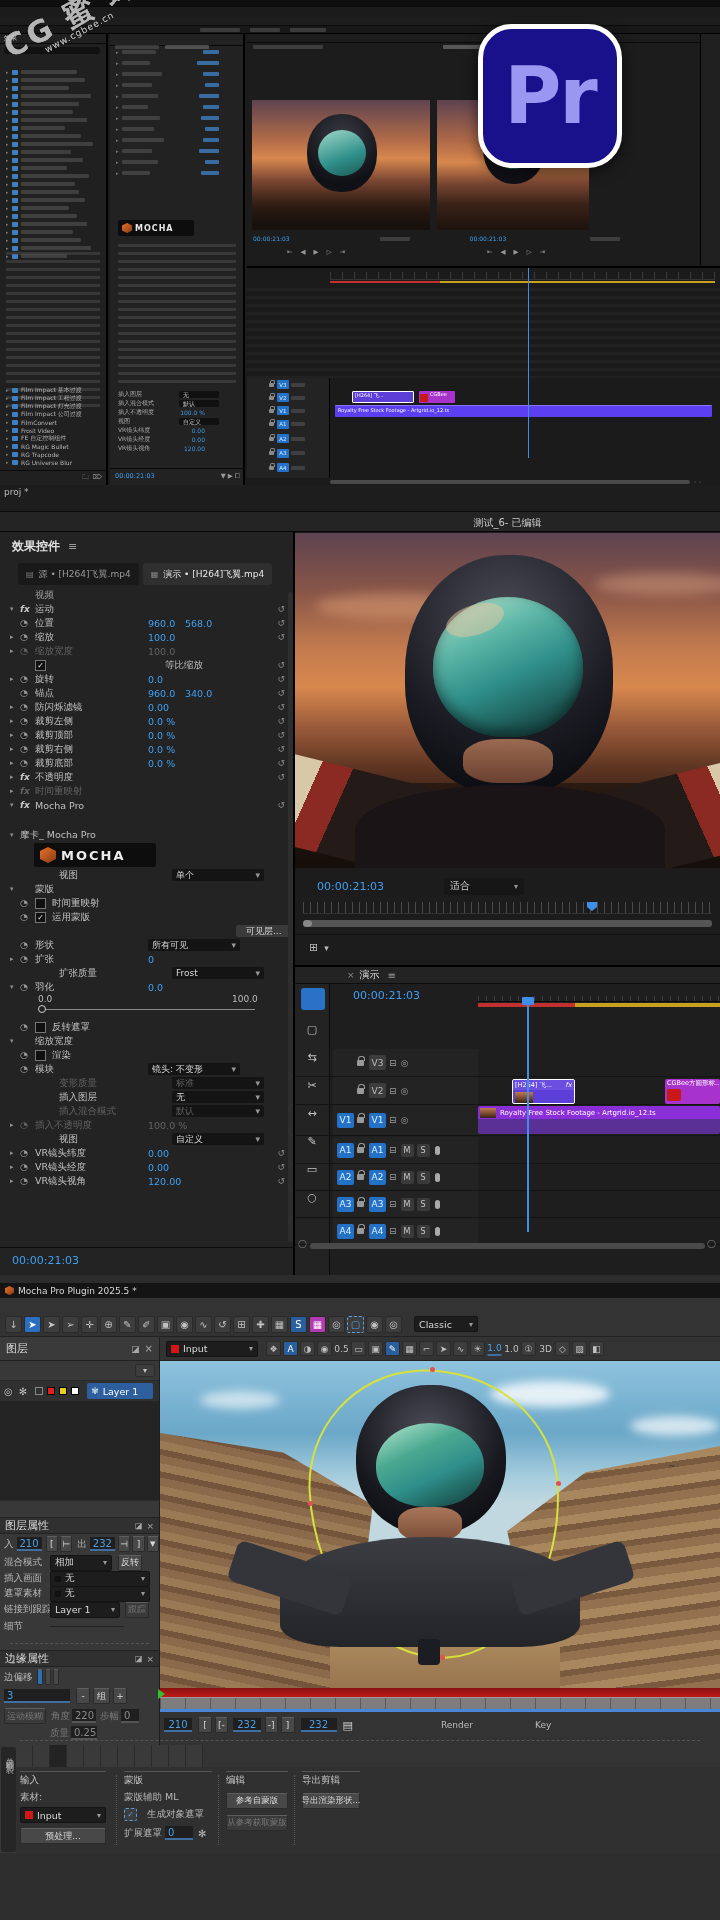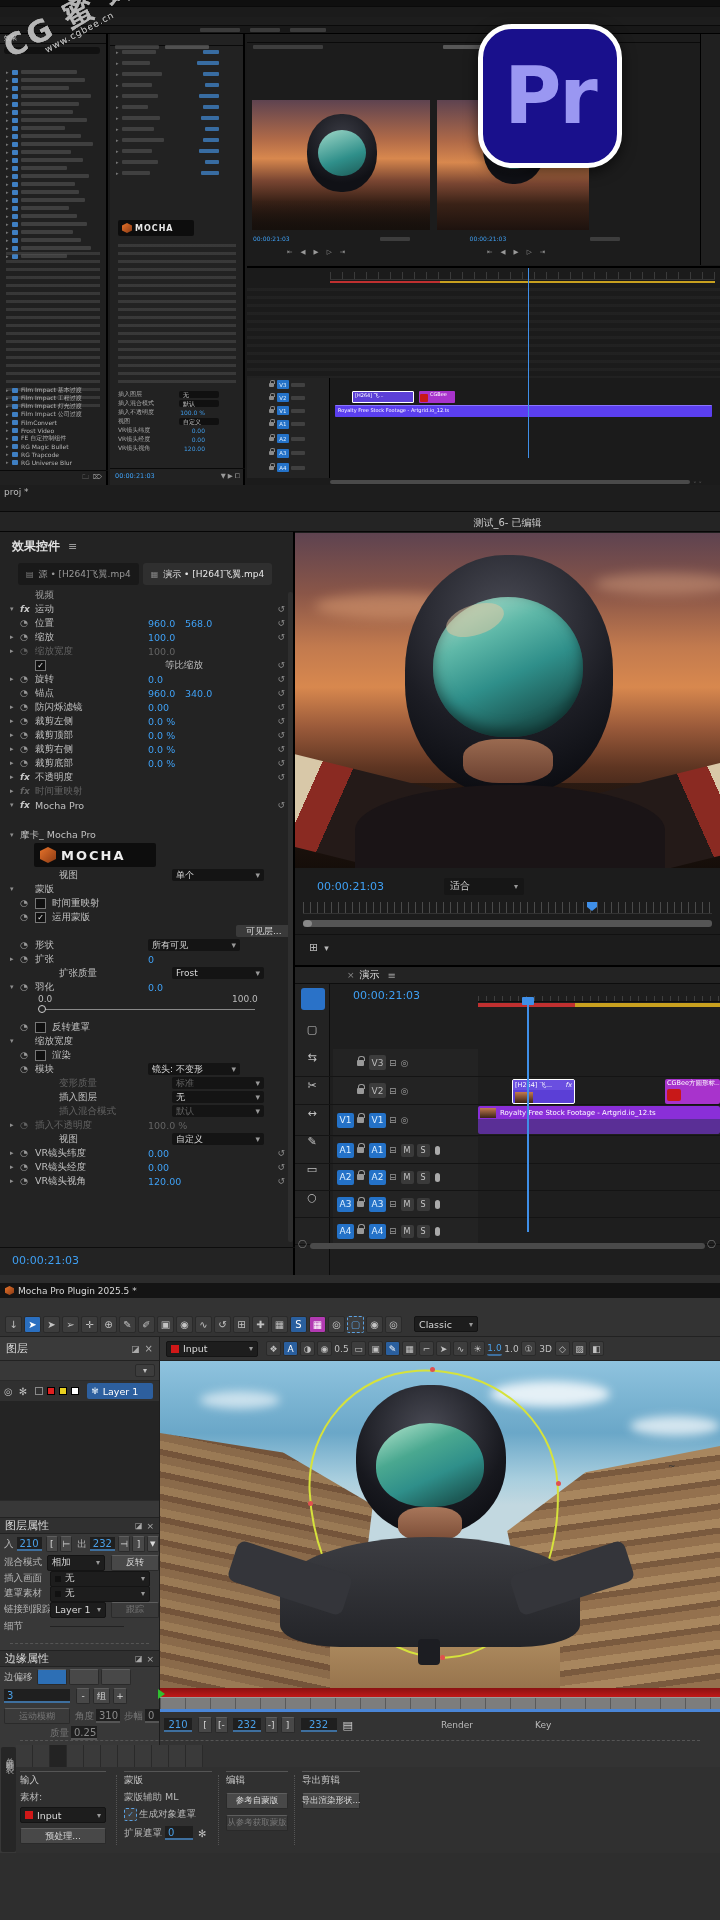--- a/index.html
+++ b/index.html
@@ -73,21 +73,21 @@
 .mtxt{font-size:11px;color:#c9c9c9;white-space:nowrap}
 .micon{width:17px;height:17px;background:#3d3d3d;border:1px solid #2a2a2a;border-radius:2px;color:#c2c2c2;font-size:10px;display:flex;align-items:center;justify-content:center;margin-right:2px}
 .micon.tsel{background:#2a6fc0;color:#fff}
 .micon.cblue{background:#2a5f9e;color:#fff}
 .micon.cmag{background:#b23ab2;color:#fff}
 .micon.cdash{border:1px dashed #5aa0e0;color:#5aa0e0}
 .micon.tnum{background:none;border:none;color:#c2c2c2;font-size:9px;width:auto;padding:0 2px}
 .micon.vblue{color:#4aa0e8;border-bottom:2px solid #3e6f9e}
 .minp{background:#1f1f1f;border-bottom:2px solid #3e6f9e;color:#4aa0e8;font-size:10px;padding:0 3px;height:14px;line-height:14px;text-align:left}
 .minp.dim{color:#8a8a8a;border-bottom-color:#555}
-.mbtn{background:#484848;border:1px solid #2a2a2a;border-top-color:#5e5e5e;border-radius:2px;color:#dadada;font-size:9px;display:inline-flex;align-items:center;justify-content:center;padding:0 14px;height:16px;white-space:nowrap}
+.mbtn{background:#484848;border:1px solid #2a2a2a;border-top-color:#5e5e5e;border-radius:2px;color:#dadada;font-size:9px;display:inline-flex;align-items:center;justify-content:center;padding:0 2px;height:16px;white-space:nowrap}
 .mbtn.dim{background:#3a3a3a;color:#777}
 .mbtn.bsel{background:#2d6fb5;color:#fff}
 .mdd{background:#1d1d1d;border:1px solid #141414;border-radius:2px;height:16px;display:flex;align-items:center;font-size:9.5px;color:#d8d8d8;padding:0 4px;position:relative}
 .mdd::after{content:"▾";margin-left:auto;color:#999;font-size:8px;padding-left:6px}
 .mlabel{font-size:9.5px;color:#b8b8b8;white-space:nowrap}
 .sw{width:8px;height:8px;margin-right:4px}
 .tglyph{color:#d8d8d8;font-size:10px;margin:0 4px;white-space:nowrap}
 .mtab{height:22px;display:flex;align-items:center;padding:0 8px;font-size:9.5px;color:#bbb;background:#3a3a3a;border-right:1px solid #2a2a2a;white-space:nowrap}
 .mtab.sel{background:#232323;color:#fff}
 .vtext{writing-mode:vertical-rl;text-orientation:upright;font-size:8px;color:#a8a8a8;letter-spacing:2px}
@@ -1313,21 +1313,21 @@
     </div>
     <div class="flex" style="height:18px;padding-left:4px">
       <span class="minp" style="width:66px">3</span>
       <span class="mbtn" style="width:14px;padding:0;margin-left:6px">-</span>
       <span class="mbtn" style="padding:0 3px;margin-left:3px">组</span>
       <span class="mbtn" style="width:14px;padding:0;margin-left:3px">+</span>
     </div>
     <div class="flex" style="height:18px;padding-left:4px;margin-top:2px">
       <span class="mbtn dim">运动模糊</span>
       <span class="mlabel" style="margin-left:5px;color:#777">角度</span>
-      <span class="minp dim" style="width:24px;margin-left:2px">310</span>
+      <span class="minp dim" style="width:24px;margin-left:2px">220</span>
       <span class="mlabel" style="margin-left:4px;color:#777">步幅</span>
       <span class="minp dim" style="width:18px;margin-left:2px">0</span>
     </div>
     <div class="flex" style="height:16px;padding-left:50px">
       <span class="mlabel" style="color:#777">质量</span>
       <span class="minp dim" style="width:26px;margin-left:2px">0.25</span>
     </div>
   </div>
 
   <div class="ab" style="left:160px;top:86px;width:560px;height:327px;overflow:hidden;background:linear-gradient(180deg,#8fc3de 0%,#6aa7c8 22%,#a8cede 36%,#c2d8e0 44%)">
@@ -1421,21 +1421,21 @@
             <span>Input</span>
           </div>
       <span class="mbtn" style="width:86px;margin-top:5px">预处理...</span>
     </div>
     <div class="ab" style="left:100px;top:8px;height:70px;border-left:1px dotted #555"></div>
     <div class="ab" style="left:108px;top:4px;width:88px">
       <div class="colhdr">蒙版</div>
       <div class="mlabel" style="margin-top:4px">蒙版辅助 ML</div>
       <div class="flex" style="margin-top:4px">
         <span class="micon cdash" style="width:13px;height:13px;font-size:8px">✓</span>
-        <span class="mlabel" style="margin-left:0">生成对象遮罩</span>
+        <span class="mlabel" style="margin-left:8px">生成对象遮罩</span>
       </div>
       <div class="flex" style="margin-top:5px">
         <span class="mlabel">扩展遮罩</span>
         <span class="minp" style="width:28px;margin-left:3px">0</span>
         <span style="color:#bbb;font-size:10px;margin-left:5px">✻</span>
       </div>
     </div>
     <div class="ab" style="left:202px;top:8px;height:70px;border-left:1px dotted #555"></div>
     <div class="ab" style="left:210px;top:4px;width:62px">
       <div class="colhdr">编辑</div>

